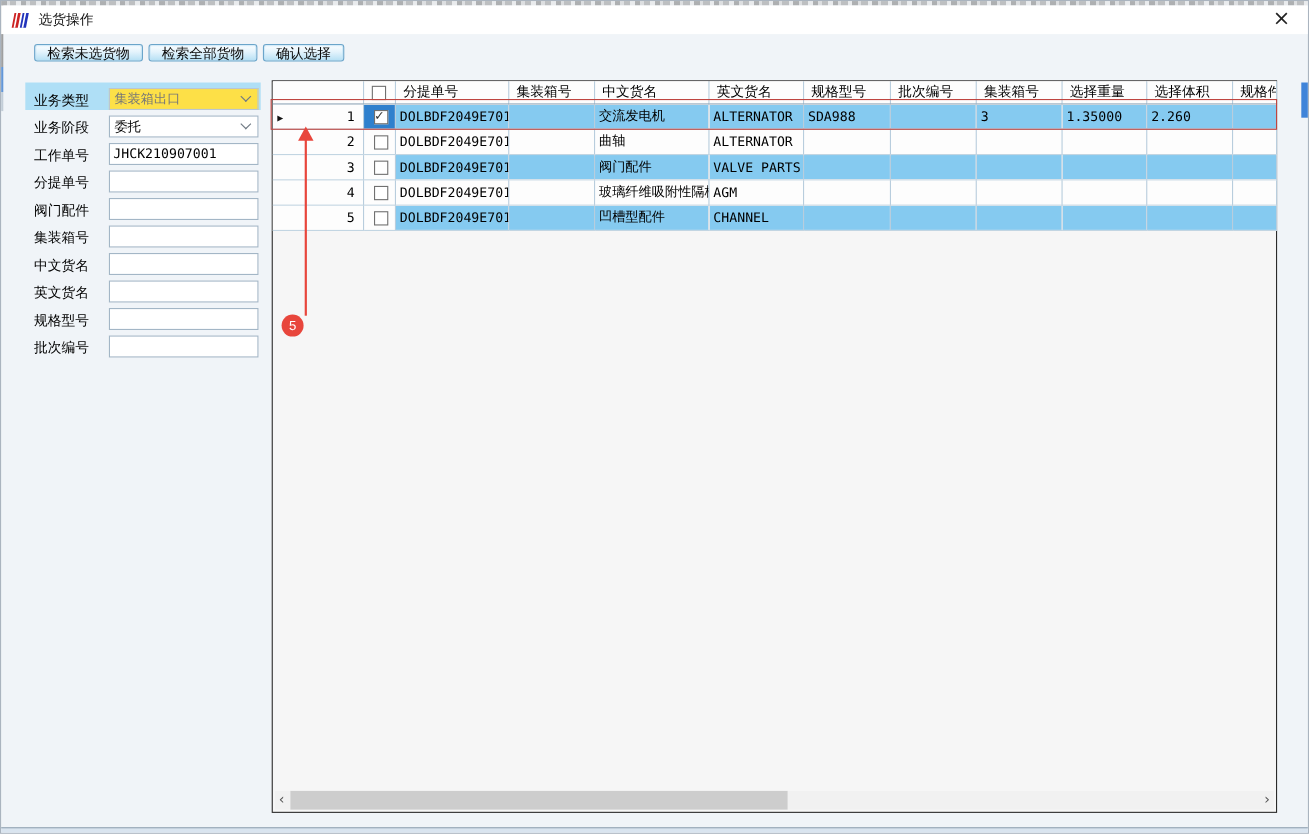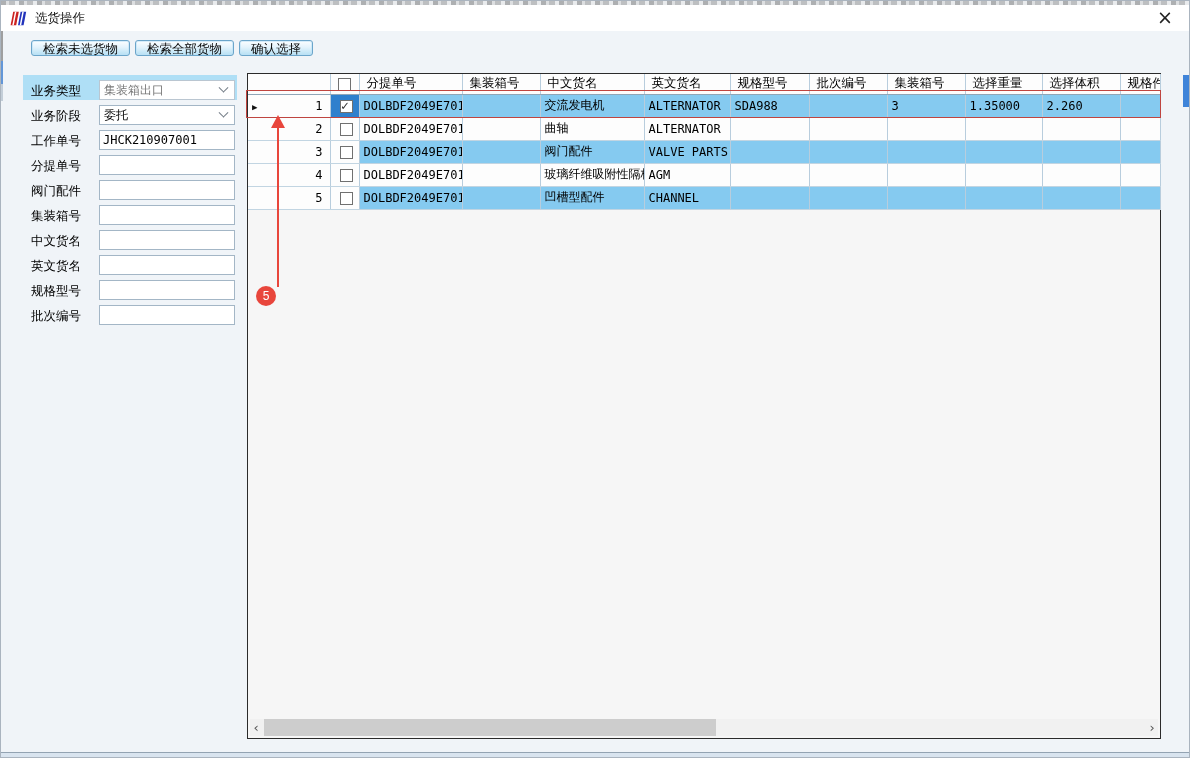--- a/index.html
+++ b/index.html
@@ -51,21 +51,21 @@
   .form-row .lbl{ font-size:12.5px; color:#000; padding-left:8px; }
   .ctrl{
     margin-left:auto; margin-right:2px; width:136px; height:20px;
     border:1px solid #a3b6c6; background:#fff; font-size:12px; color:#000;
     font-family:"DejaVu Sans Mono", monospace; padding:0 3px;
   }
   .combo{
     display:flex; align-items:center; font-family:"Liberation Sans", sans-serif;
   }
   .combo .val{ font-size:12px; padding-left:1px; flex:1; white-space:nowrap; overflow:hidden; }
-  .combo.disabled{ background:#ffffff; border-color:#bac6d1;gap:31px; }
+  .combo.disabled{ background:#fde047; border-color:#bac6d1;gap:31px; }
   .combo.disabled .val{ color:#777; }
   .chev{
     width:7px; height:7px; border-right:1.6px solid #707a84; border-bottom:1.6px solid #707a84;
     transform:rotate(45deg) translate(-2px,-2px); margin-right:4px; flex:0 0 auto;
   }
   
   .table-panel{
     position:absolute; left:246px; top:72px; width:914px; height:666px;
     background:#f6f6f6; border:1px solid #2b2b2b;
   }

